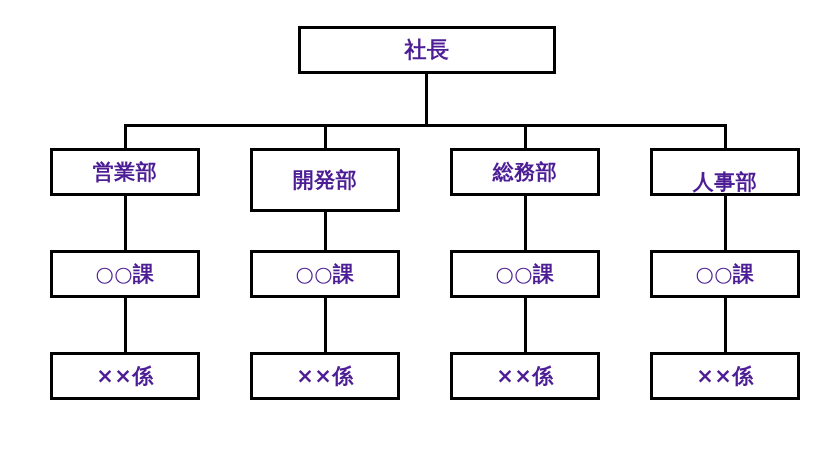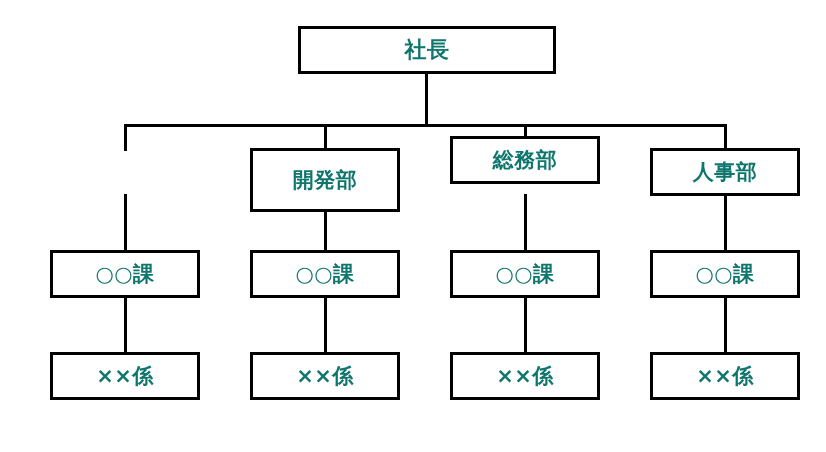--- a/index.html
+++ b/index.html
@@ -23,21 +23,21 @@
     background: #ffffff;
     border: 3px solid #000000;
     display: flex;
     align-items: center;
     justify-content: center;
     z-index: 3;
   }
   .node-label {
     font-size: 21px;
     font-weight: bold;
-    color: #0f766e;
+    color: #4c1d95;
     letter-spacing: 0.5px;
     line-height: 1;
     white-space: nowrap;
   }
   .node-box.root .node-label {
     font-size: 22px;
   }
   .connector-v {
     position: absolute;
     width: 3px;
@@ -62,27 +62,30 @@
 
   <div class="connector-v" style="left:425px; top:74px; height:53px;"></div>
 
   <div class="connector-h" style="left:124px; top:124px; width:603px;"></div>
 
   <div class="connector-v" style="left:124px; top:124px; height:27px;"></div>
   <div class="connector-v" style="left:324px; top:124px; height:27px;"></div>
   <div class="connector-v" style="left:524px; top:124px; height:27px;"></div>
   <div class="connector-v" style="left:724px; top:124px; height:27px;"></div>
 
+  <div class="node-box" style="left:50px; top:148px; width:150px; height:48px;">
+    <span class="node-label">営業部</span>
+  </div>
   <div class="node-box" style="left:250px; top:148px; width:150px; height:64px;">
     <span class="node-label">開発部</span>
   </div>
-  <div class="node-box" style="left:450px; top:136px; width:150px; height:48px;">
+  <div class="node-box" style="left:450px; top:148px; width:150px; height:48px;">
     <span class="node-label">総務部</span>
   </div>
-  <div class="node-box" style="left:650px; top:148px; width:150px; height:48px;">
+  <div class="node-box" style="left:650px; top:148px; width:150px; height:48px;align-items:flex-end;">
     <span class="node-label">人事部</span>
   </div>
 
   <div class="connector-v" style="left:124px; top:194px; height:58px;"></div>
   <div class="connector-v" style="left:324px; top:194px; height:58px;"></div>
   <div class="connector-v" style="left:524px; top:194px; height:58px;"></div>
   <div class="connector-v" style="left:724px; top:194px; height:58px;"></div>
 
   <div class="node-box" style="left:50px; top:250px; width:150px; height:48px;">
     <span class="node-label">○○課</span>

